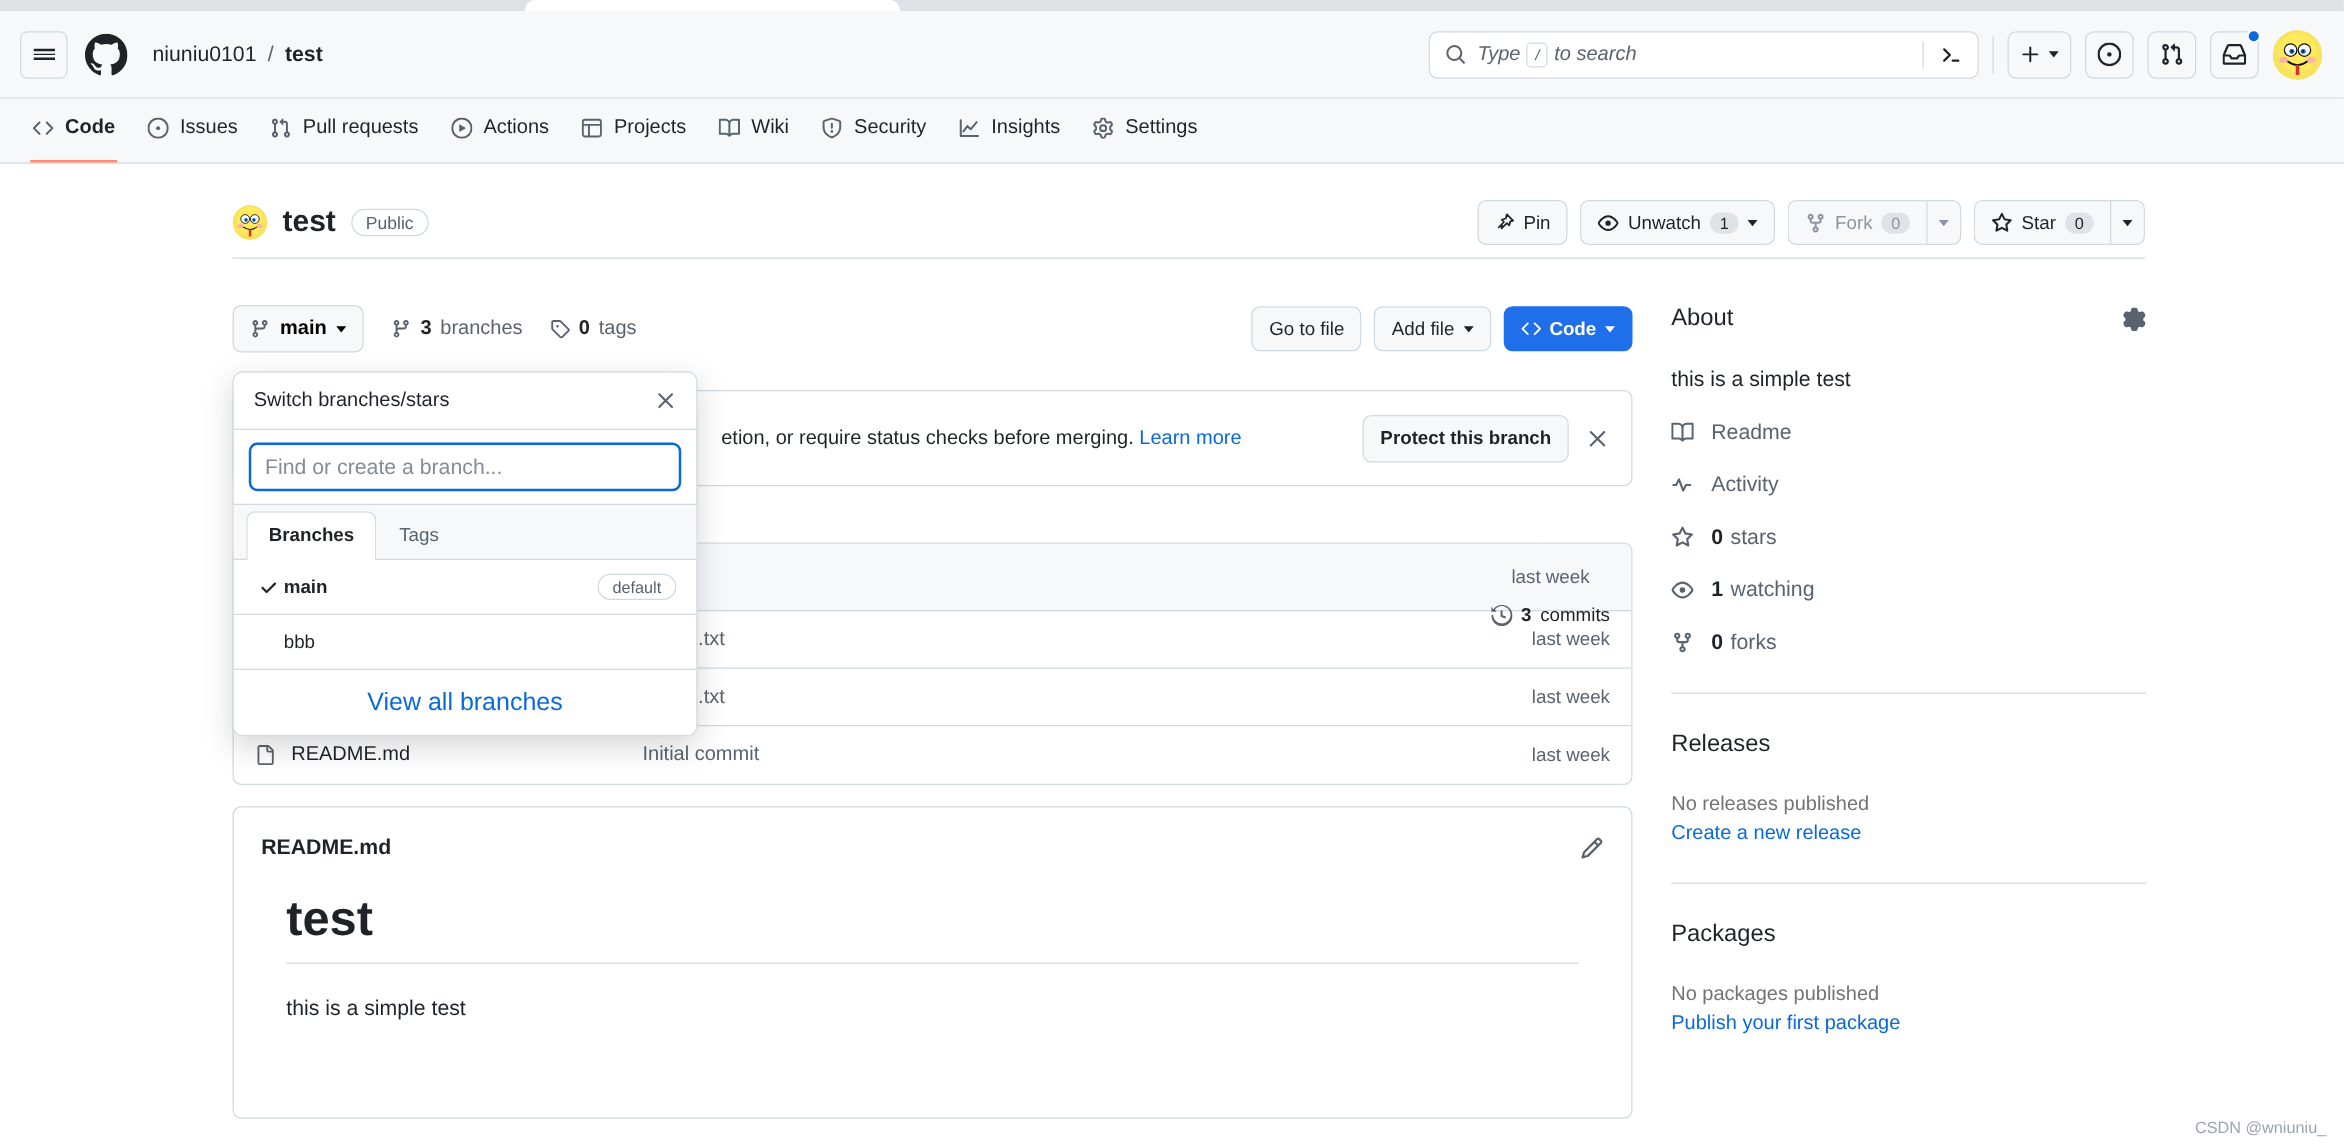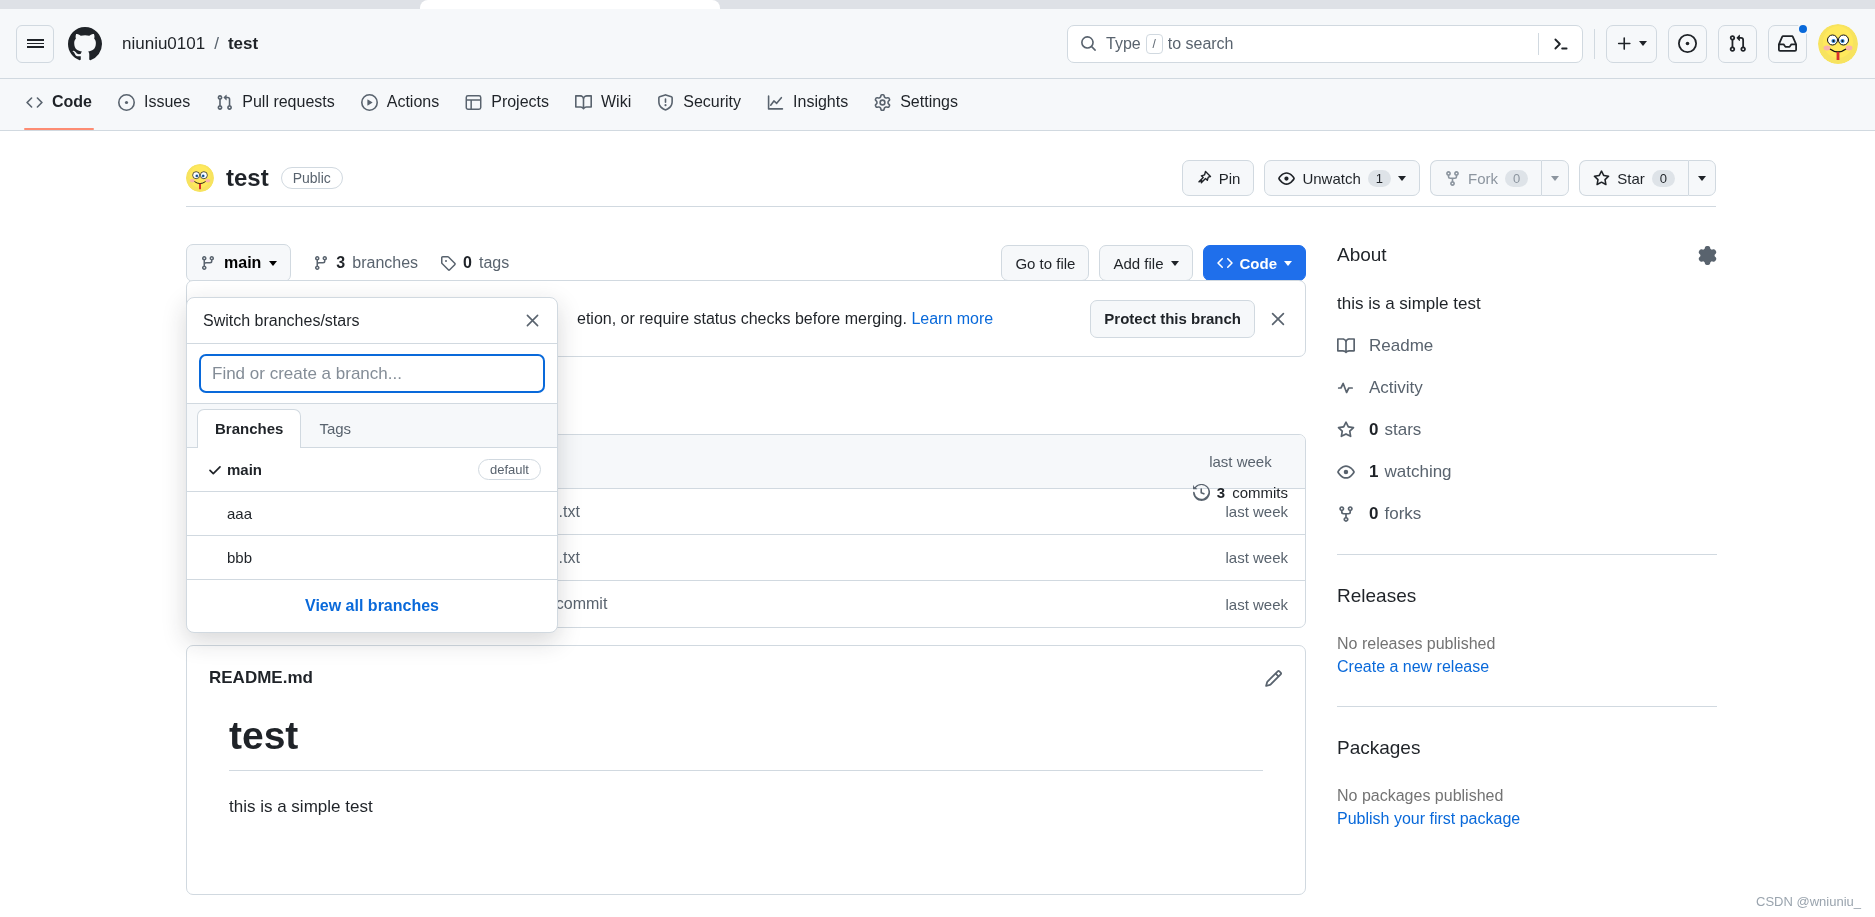--- a/index.html
+++ b/index.html
@@ -40,23 +40,23 @@
     margin-left: 20px; font-size: 17px; display: flex; align-items: center; gap: 9px;
   }
   .breadcrumb-head .owner { color: #1f2328; }
   .breadcrumb-head .sep { color: #59636e; }
   .breadcrumb-head .repo { font-weight: bold; }
 
   .header-right {
     margin-left: auto; display: flex; align-items: center; gap: 11px; padding-right: 17px;
   }
   #search-box {
-    width: 516px; height: 38px; background: #ffffff;
+    width: 440px; height: 38px; background: #ffffff;
     border: 1px solid #d1d9e0; border-radius: 7px;
-    display: flex; align-items: center; padding: 0 8px 0 12px; gap: 9px;
+    display: flex; align-items: center; padding: 0 8px 0 12px; gap: 9px; font-style: italic;
   }
   #search-box .placeholder { font-size: 16px; color: #59636e; flex: 1; display: flex; align-items: center; gap: 5px;}
   #search-box .slashkey {
     display: inline-flex; align-items: center; justify-content: center;
     border: 1px solid #d1d9e0; border-radius: 4px; width: 17px; height: 20px;
     font-size: 12px; color: #59636e;
   }
   #search-box .divider { width: 1px; height: 22px; background: #d1d9e0; }
   .hdr-divider { width: 1px; height: 30px; background: #d1d9e0; }
   .hdr-btn {
@@ -125,21 +125,21 @@
     border: 1px solid #d1d9e0; border-radius: 7px; background: #f6f8fa;
     padding: 0 13px; font-size: 16px; font-weight: bold;
   }
   .meta-link { display: inline-flex; align-items: center; gap: 7px; font-size: 16px; color: #59636e; margin-left: 22px; }
   .meta-link b { color: #1f2328; }
   .code-toolbar-right { margin-left: auto; display: flex; align-items: center; gap: 10px; }
   .btn.primary { background: #1f6feb; border-color: #1f6feb; color: #ffffff; font-weight: bold; }
 
   
   #protect-banner {
-    position: absolute; top: 280px; left: 186px; width: 1120px; height: 77px;
+    position: absolute; top: 312px; left: 186px; width: 1120px; height: 77px;
     border: 1px solid #d1d9e0; border-radius: 7px; background: #ffffff;
     display: flex; align-items: center; padding: 0 18px;
   }
   #protect-banner .banner-text { font-size: 16px; color: #1f2328; }
   #protect-banner a { color: #0969da; }
   #protect-banner .banner-actions { margin-left: auto; display: flex; align-items: center; gap: 14px; }
 
   
   #file-table {
     position: absolute; top: 434px; left: 186px; width: 1120px;
@@ -218,21 +218,21 @@
     border-bottom: 1px solid #d1d9e0; font-size: 15px;
   }
   .bm-item .check { width: 24px; color: #1f2328; font-size: 17px; }
   .bm-item .bname { color: #1f2328; }
   .bm-item.selected .bname { font-weight: bold; }
   .bm-item .default-pill {
     margin-left: auto; border: 1px solid #d1d9e0; border-radius: 20px;
     padding: 2px 11px; font-size: 13px; color: #59636e;
   }
   .bm-foot { height: 52px; display: flex; align-items: center; justify-content: center; }
-  .bm-foot a { color: #0969da; font-size: 16px; font-weight: bold; }
+  .bm-foot a { color: #0969da; font-size: 20px; }
 
   
   #watermark {
     position: absolute; right: 14px; bottom: 8px;
     font-size: 13px; color: #9aa4ae;
   }
   .icn { display: inline-flex; align-items: center; justify-content: center; }
 </style>
 </head>
 <body>
@@ -719,24 +719,20 @@
     <span class="check icn">
       <svg width="16" height="16" viewBox="0 0 16 16" fill="none" stroke="#1f2328" stroke-width="1.7" stroke-linecap="round" stroke-linejoin="round">
           <path d="M3 8.3 6.3 11.6 13 4.9"></path>
         </svg>
     </span>
     <span class="bname">main</span>
     <span class="default-pill">default</span>
   </div>
   <div class="bm-item">
     <span class="check"></span>
-    <span class="bname">aaa</span>
-  </div>
-  <div class="bm-item">
-    <span class="check"></span>
     <span class="bname">bbb</span>
   </div>
   <div class="bm-foot">
     <a>View all branches</a>
   </div>
 </div>
 
 <div id="watermark">CSDN @wniuniu_</div>
 
 </body></html>

